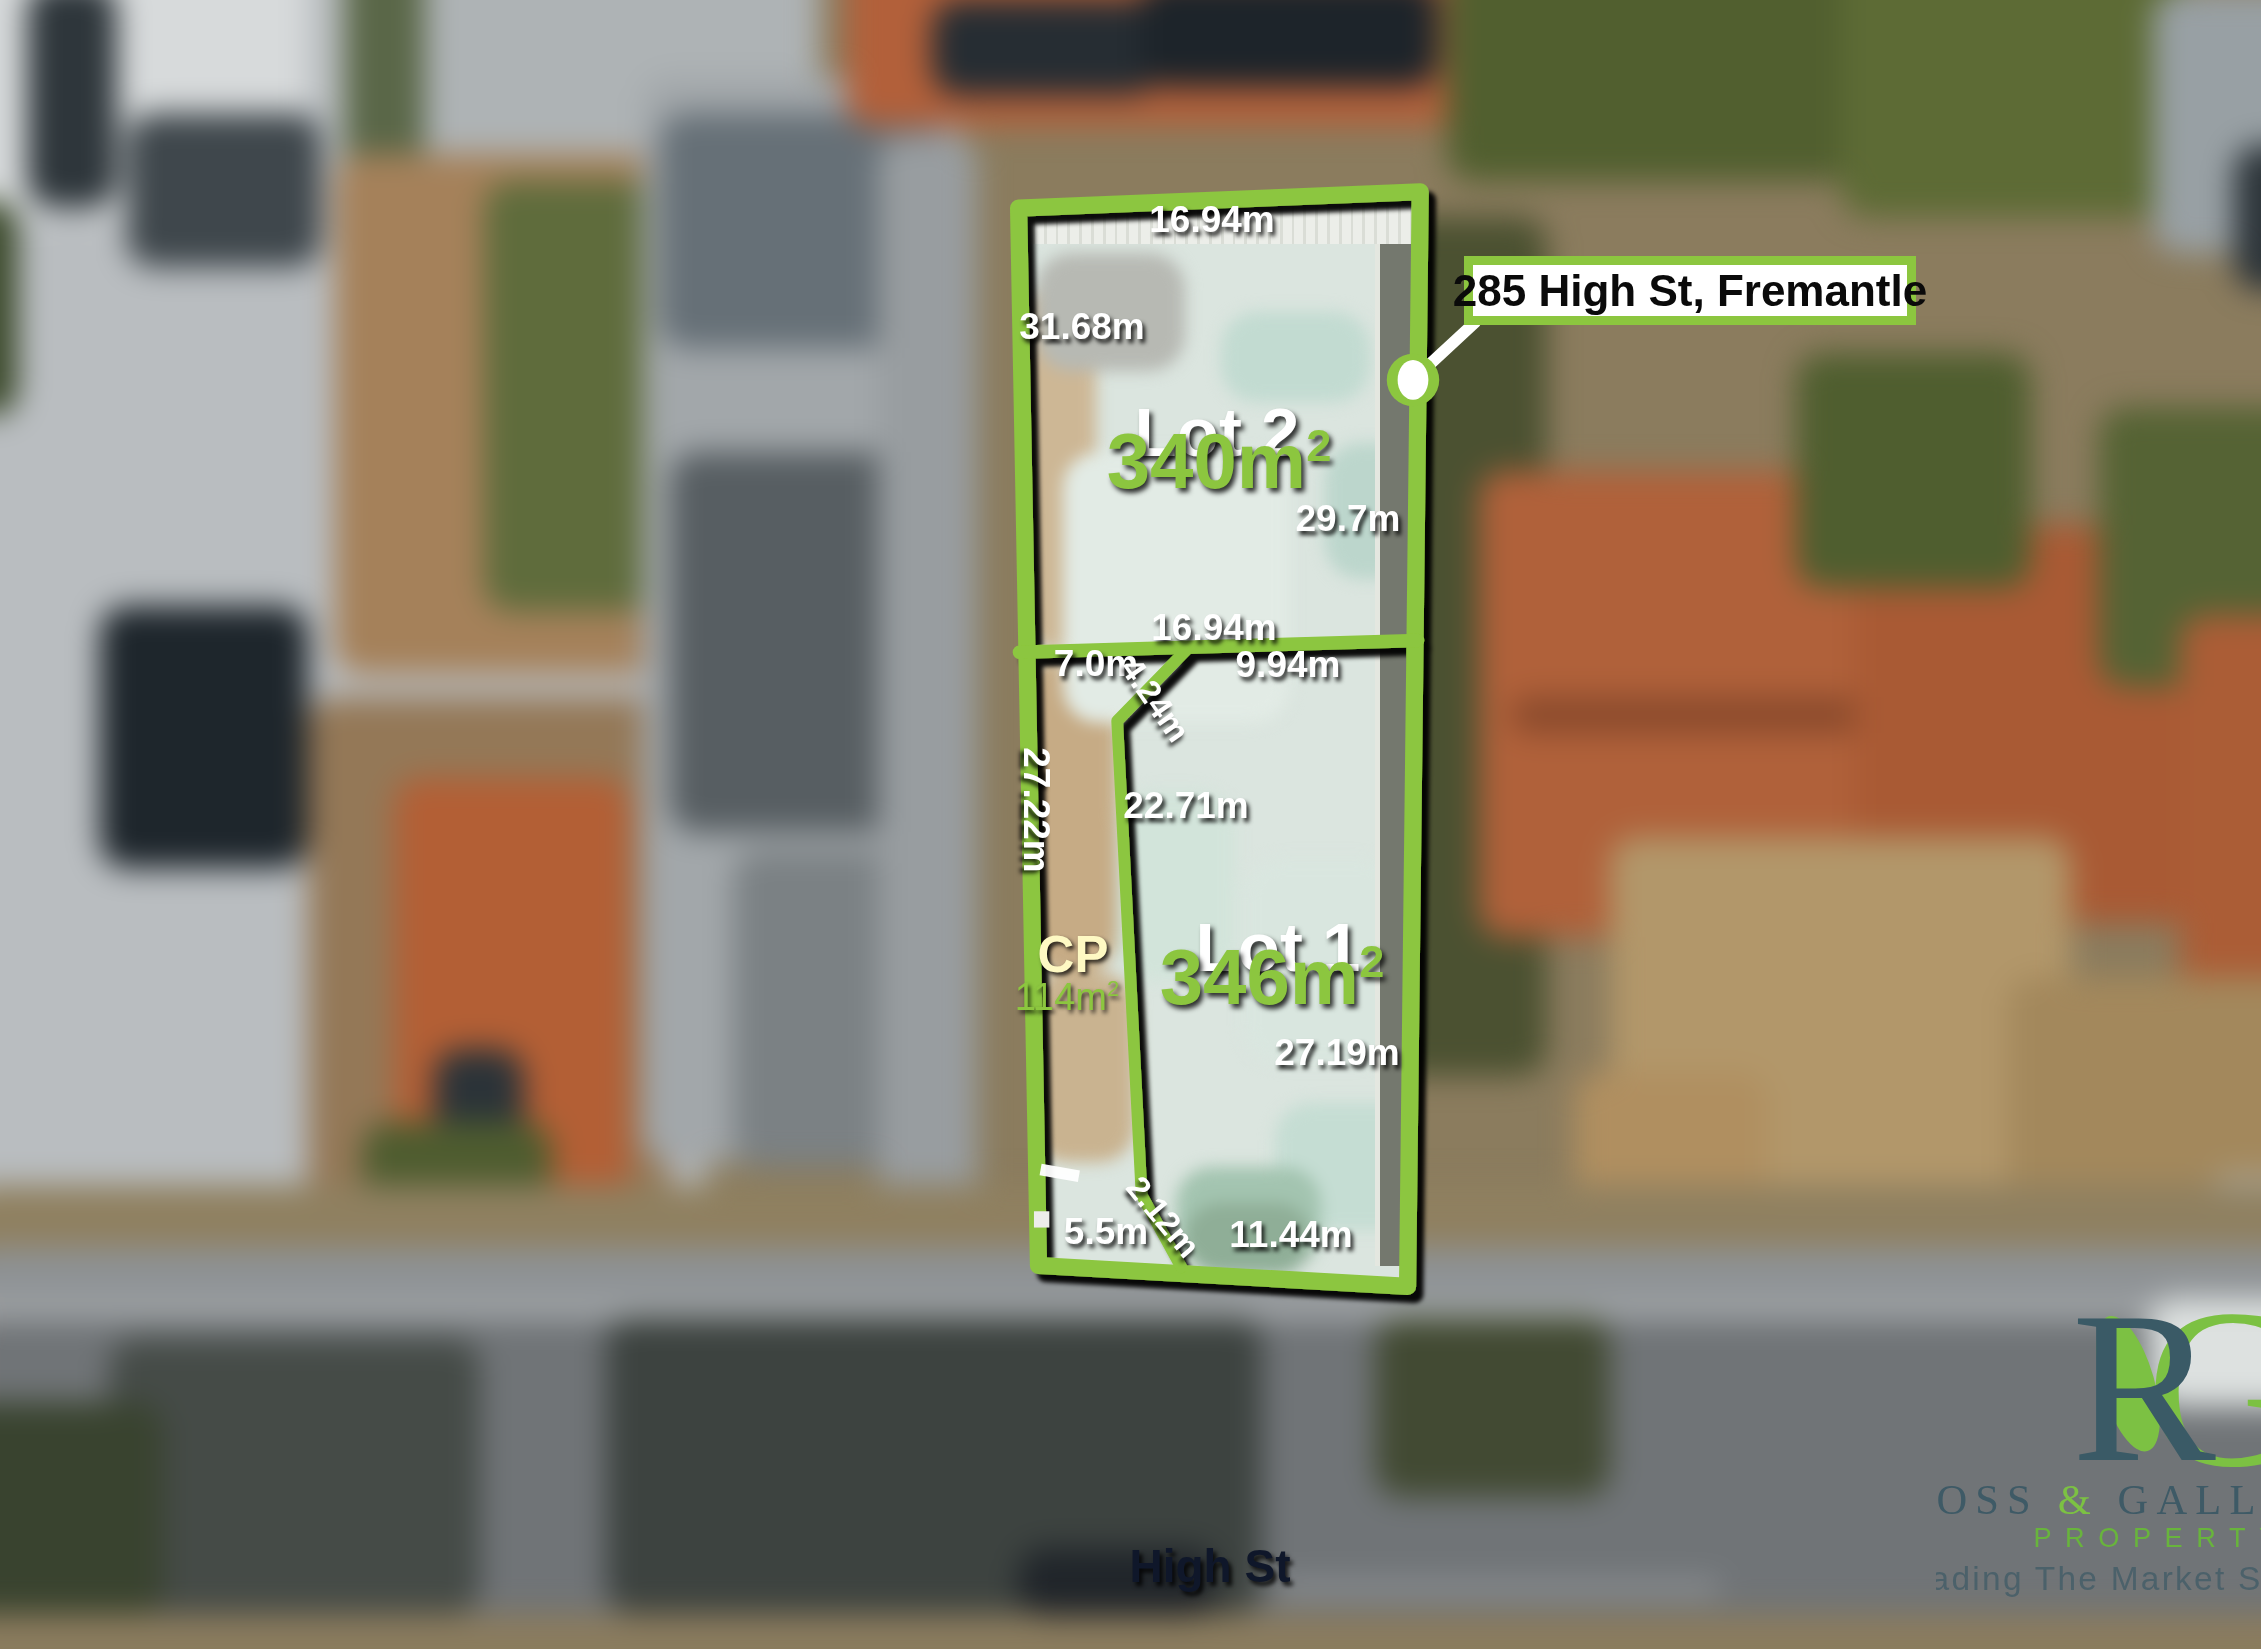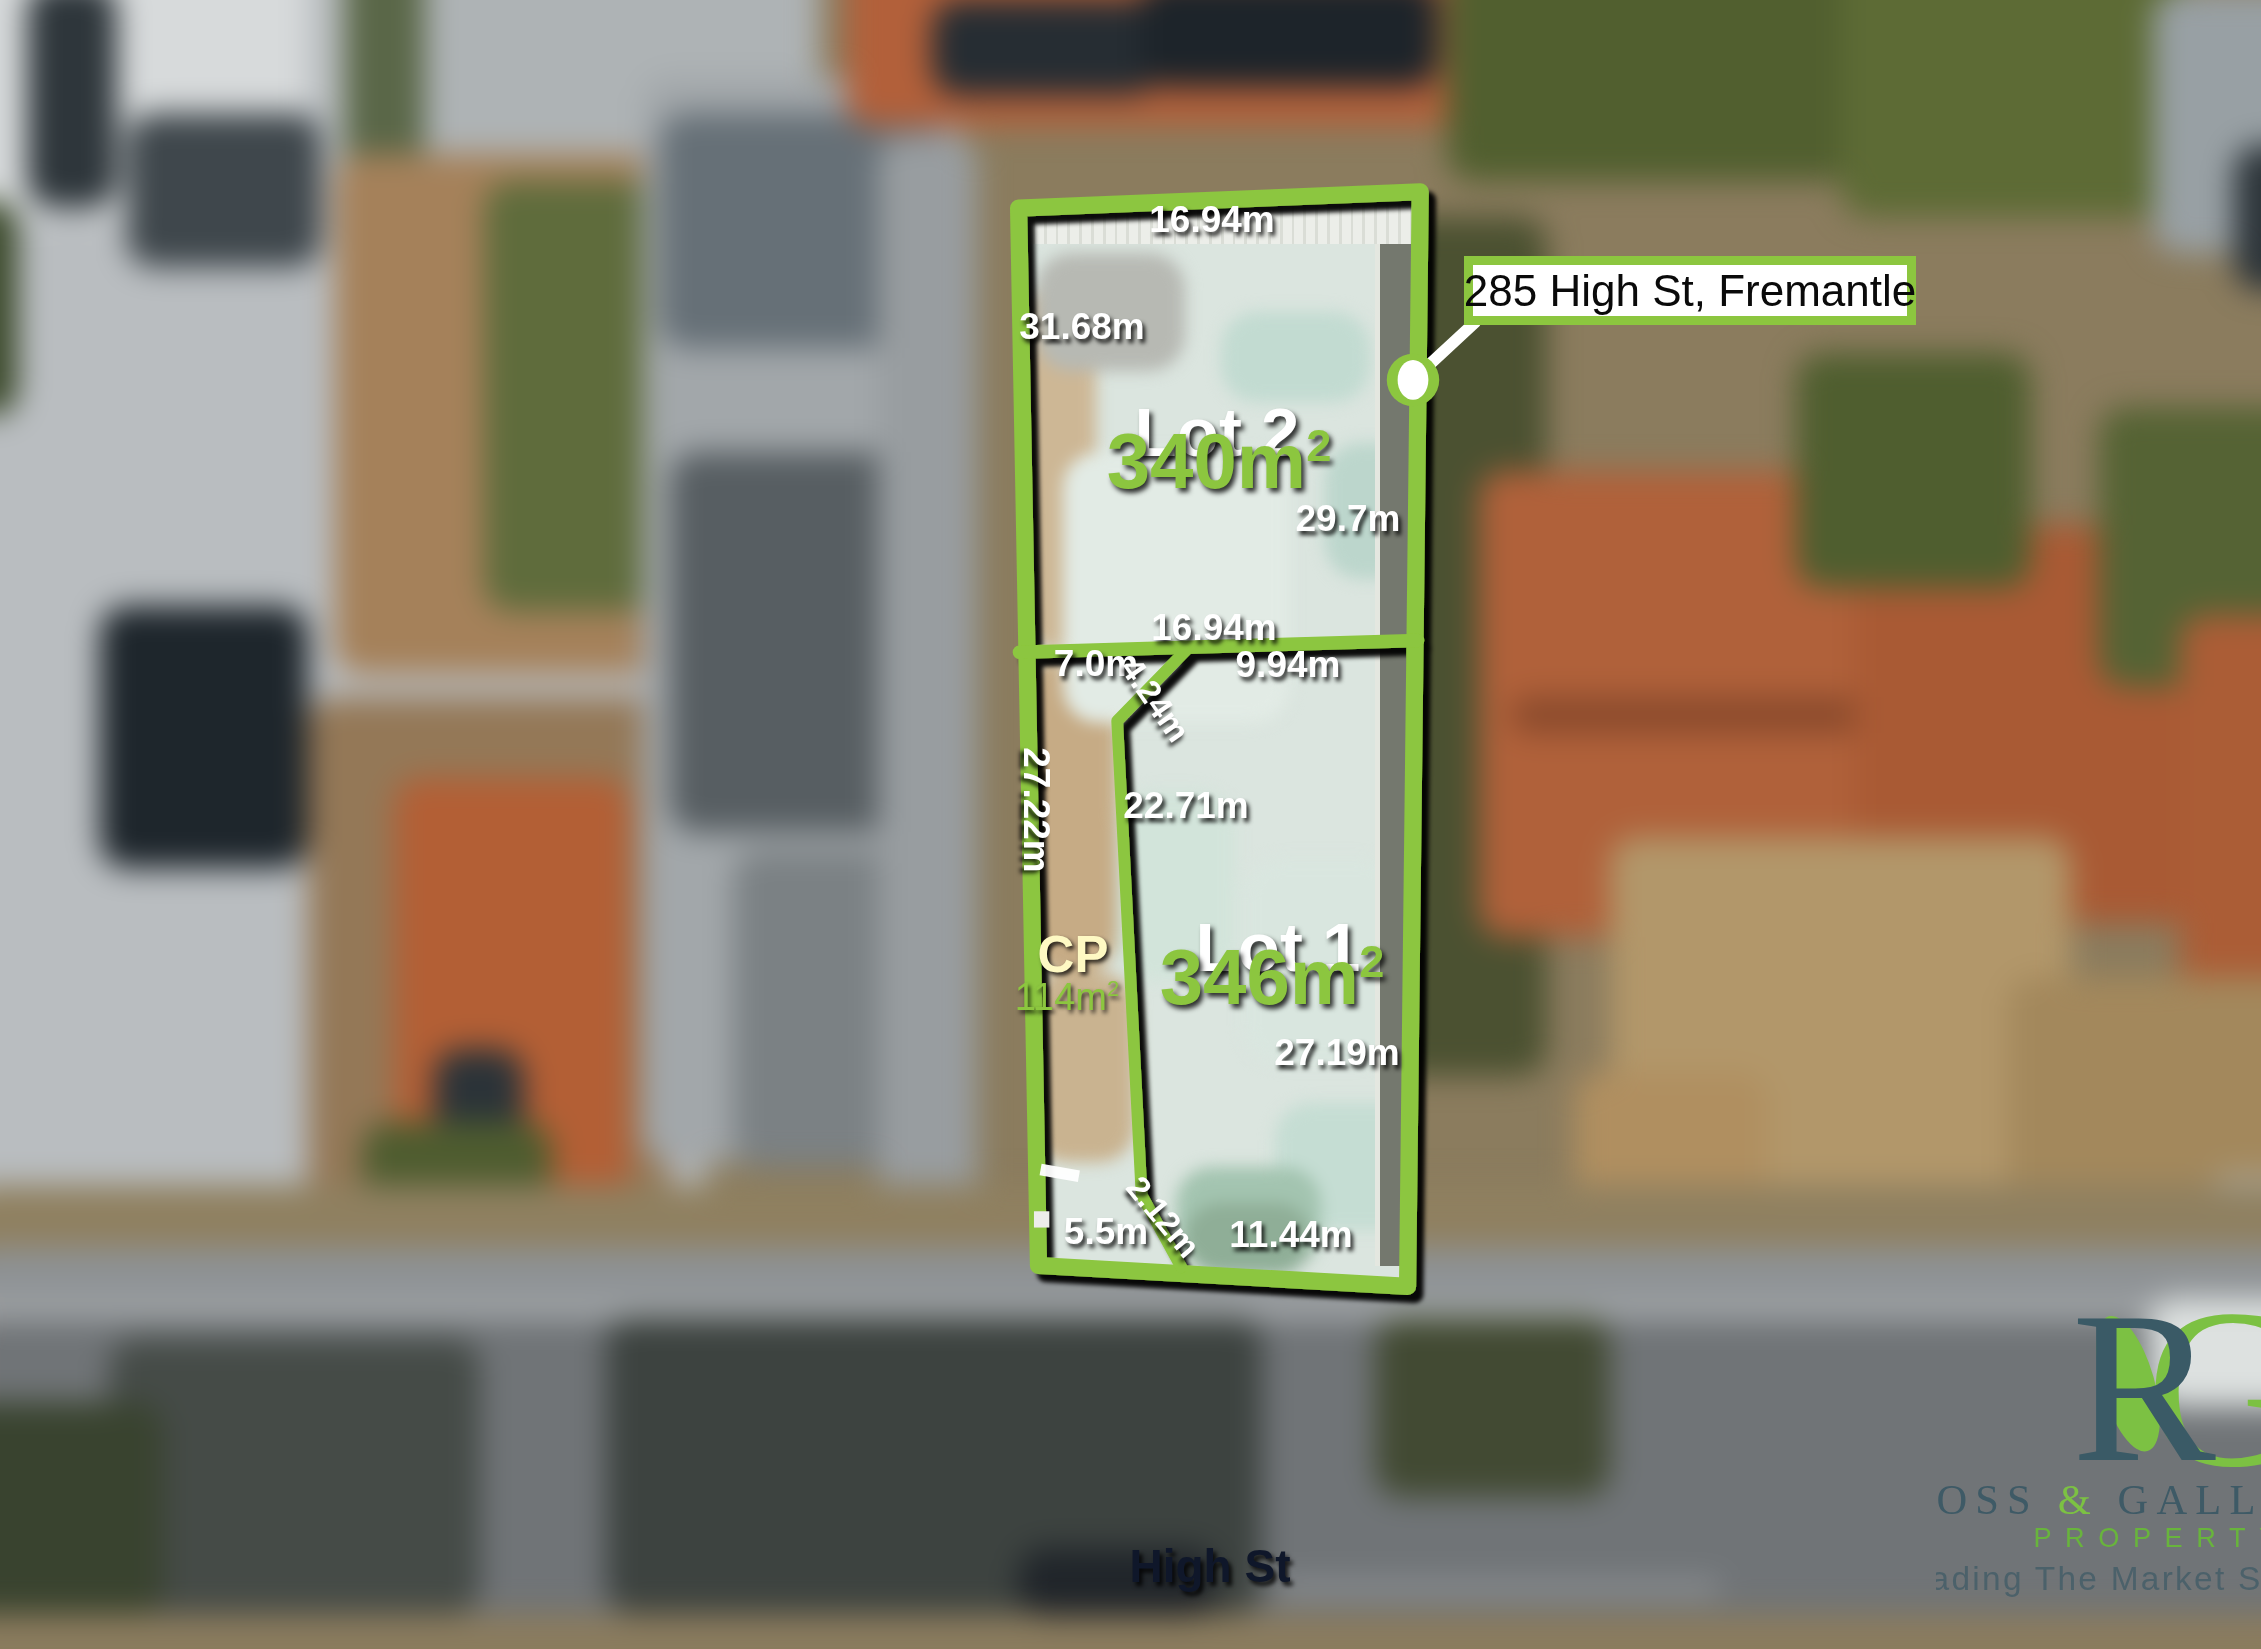--- a/index.html
+++ b/index.html
@@ -27,21 +27,21 @@
        text-shadow:3.2px 4.1px 5.4px rgba(0,0,0,.8);transform:translate(-50%,-50%);}
   .lot-area sup,.cp-area sup{font-size:58%;vertical-align:super;}
   .cp-label{position:absolute;color:#fef9c3;font-weight:700;font-size:51px;white-space:nowrap;
        text-shadow:2.7px 3.6px 4.5px rgba(0,0,0,.8);transform:translate(-50%,-50%);}
   .cp-area{position:absolute;color:#8CC63F;font-weight:400;font-size:38px;white-space:nowrap;
        text-shadow:2.3px 3.2px 4.1px rgba(0,0,0,.8);transform:translate(-50%,-50%);}
   
   #callout{position:absolute;left:1464px;top:256px;width:452px;height:69px;
     background:#ffffff;border:9px solid #8CC63F;box-sizing:border-box;
     display:flex;align-items:center;justify-content:center;}
-  #callout span{font-weight:400;font-size:44px;color:#0a0a0a;white-space:nowrap;}
+  #callout span{font-weight:700;font-size:44px;color:#0a0a0a;white-space:nowrap;}
   
   #street-label{position:absolute;left:1210px;top:1566px;transform:translate(-50%,-50%);
     color:#0f172a;font-weight:700;font-size:46px;text-shadow:3.2px 4.1px 4.5px rgba(0,0,0,.8);}
   .overlay{position:absolute;left:0;top:0;}
 </style>
 </head>
 <body>
 
 <div class="stage">
 

